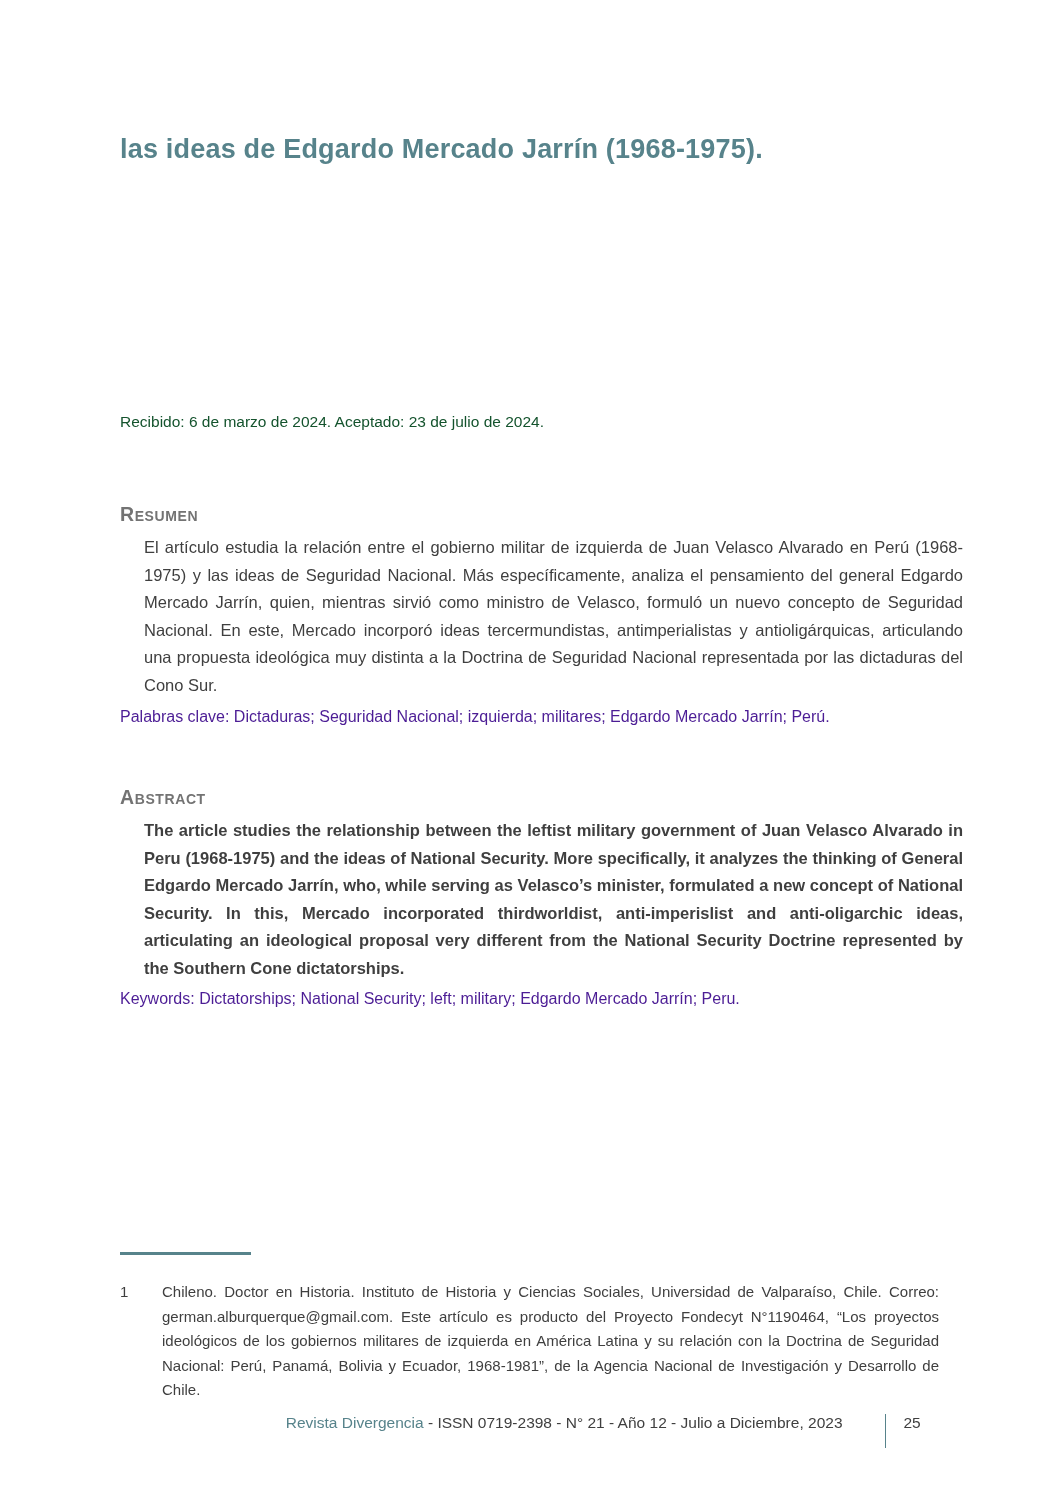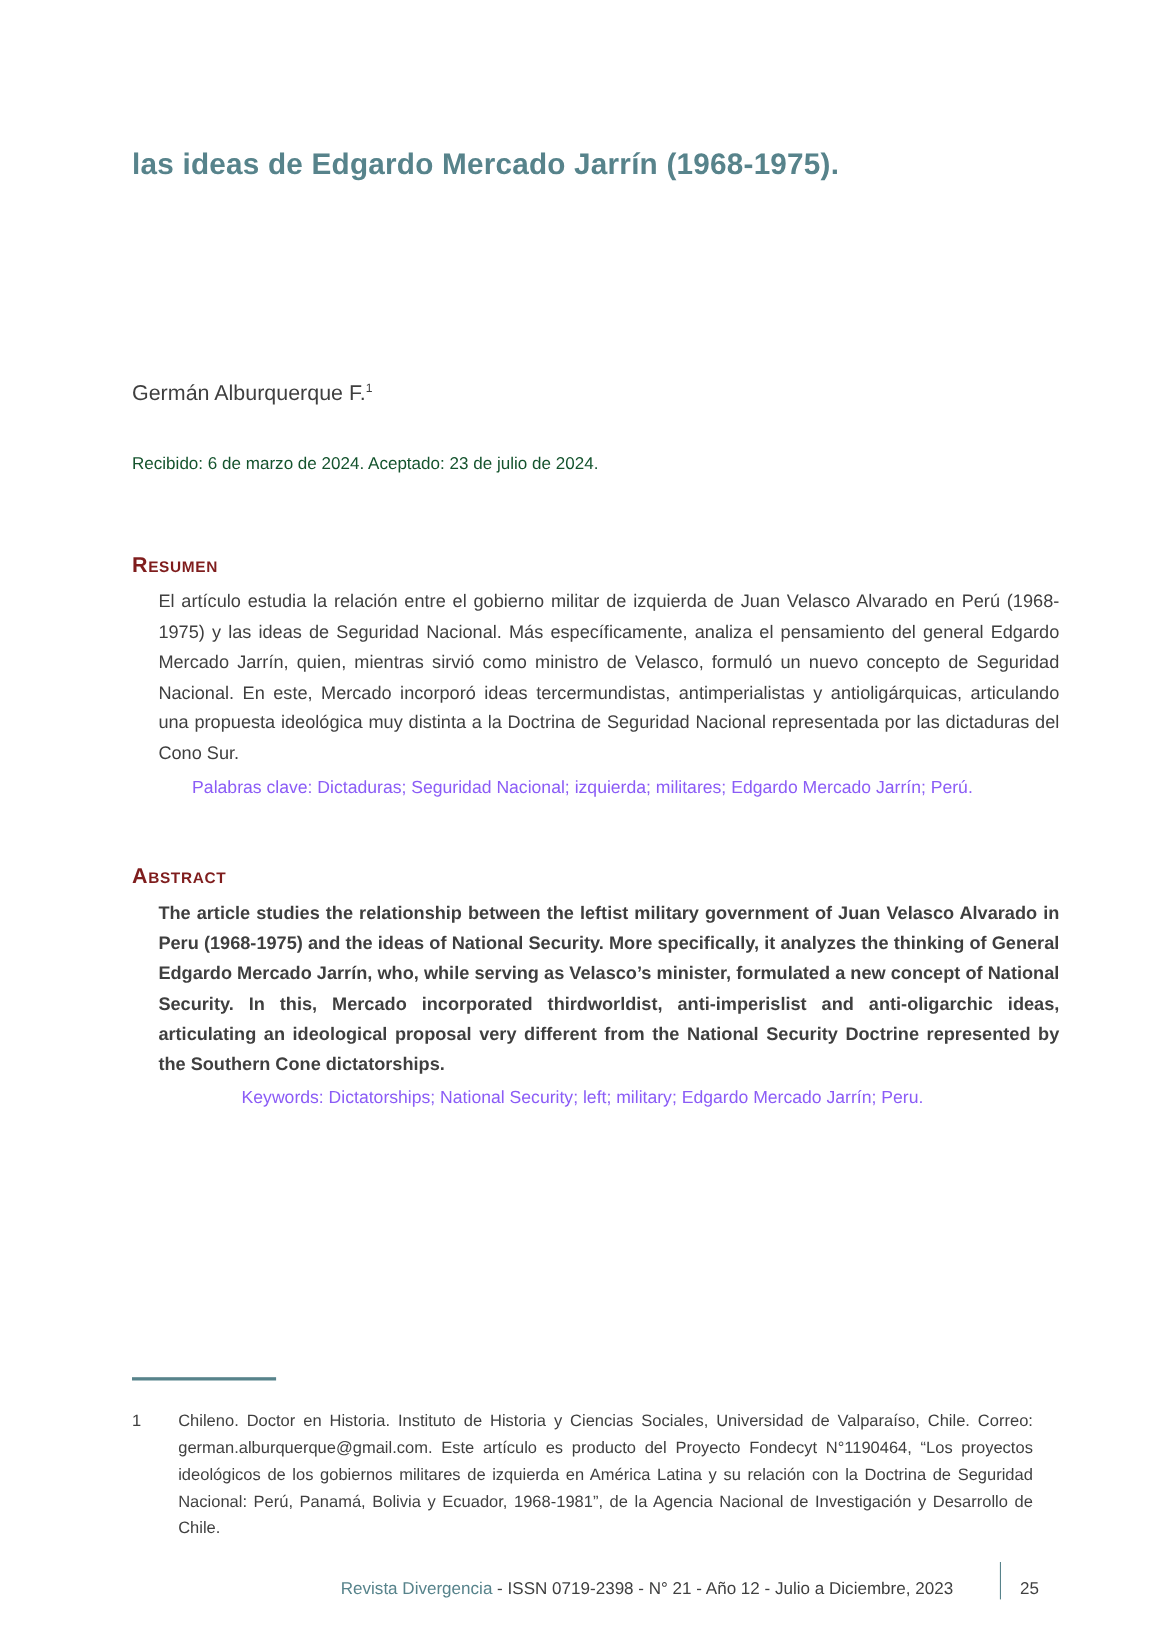--- a/index.html
+++ b/index.html
@@ -37,58 +37,58 @@
 
   .dates {
     left: 120px; top: 410px; width: 700px;
     font-size: 15.5px; line-height: 23.5px; color: #14532d;
   }
   .dates .dline { display: block; }
 
   .section-heading {
     left: 120px; width: 400px;
     font-size: 19.5px; font-weight: 600; letter-spacing: 0.6px;
-    font-variant: small-caps; color: #7f1d1d;
+    font-variant: small-caps; color: #737373;
   }
   .heading-resumen { top: 503px; }
   .heading-abstract { top: 786px; }
 
   .body-par {
     left: 120px; width: 819px;
     font-size: 16.5px; line-height: 27.5px;
     text-align: justify; color: #3f3f3f; margin-left: 24px;
   }
   .par-resumen { top: 534px; }
   .par-abstract { top: 817px; font-weight: bold; }
 
   .keywords-line {
     left: 120px; width: 819px;
-    font-size: 16px; color: #8b5cf6; text-align: center;
+    font-size: 16px; color: #4c1d95;
   }
   .kw-es { top: 708px; }
   .kw-en { top: 990px; }
 
   .footnote-rule {
     left: 120px; top: 1252px; width: 131px; height: 3px;
     background: #57838b;
   }
   .footnote {
     left: 120px; top: 1280px; width: 819px;
     font-size: 15px; line-height: 24.5px; text-align: justify;
     color: #3f3f3f; padding-left: 42px;
   }
   .footnote .fn-number {
     position: absolute; left: 0; top: 0;
     font-size: 15px; color: #3f3f3f;
   }
 
   .footer {
     left: 0; top: 1414px; width: 1058px; height: 40px;
-    display: flex; align-items: flex-end; justify-content: flex-end;
-    padding-right: 96px;
+    display: flex; align-items: flex-start; justify-content: flex-end;
+    padding-right: 120px;
     font-size: 15.5px; color: #3f3f3f;
   }
   .footer .journal-name { color: #57838b; }
   .footer .footer-sep {
     width: 1.5px; height: 34px; background: #57838b;
     margin-left: 42px; margin-right: 0;
   }
   .footer .page-number {
     width: 52px; text-align: center; color: #3f3f3f;
   }
@@ -96,21 +96,20 @@
 </head>
 <body>
 
 <div class="page">
 
   <h1 class="abs title">
     <span class="tline">las ideas de Edgardo Mercado Jarrín (1968-1975).</span>
   </h1>
 
 
-  <div class="abs author"><span>Germán Alburquerque F.</span><sup>1</sup></div>
 
   <div class="abs dates">
     <span class="dline">Recibido: 6 de marzo de 2024. Aceptado: 23 de julio de 2024.</span>
   </div>
 
   <h3 class="abs section-heading heading-resumen">Resumen</h3>
 
   <p class="abs body-par par-resumen">El artículo estudia la relación entre el gobierno militar de izquierda de Juan Velasco Alvarado en Perú (1968-1975) y las ideas de Seguridad Nacional. Más específicamente, analiza el pensamiento del general Edgardo Mercado Jarrín, quien, mientras sirvió como ministro de Velasco, formuló un nuevo concepto de Seguridad Nacional. En este, Mercado incorporó ideas tercermundistas, antimperialistas y antioligárquicas, articulando una propuesta ideológica muy distinta a la Doctrina de Seguridad Nacional representada por las dictaduras del Cono Sur.</p>
 
   <p class="abs keywords-line kw-es">Palabras clave: Dictaduras; Seguridad Nacional; izquierda; militares; Edgardo Mercado Jarrín; Perú.</p>

